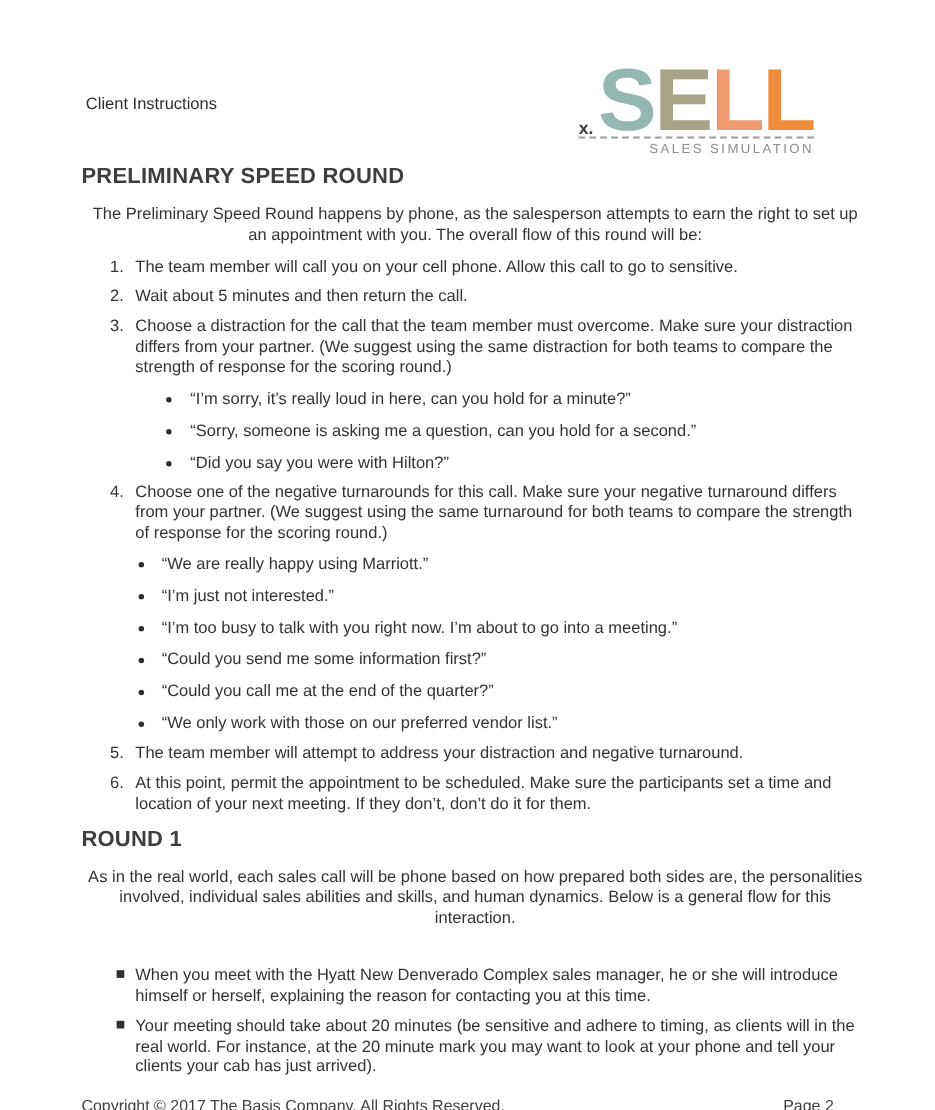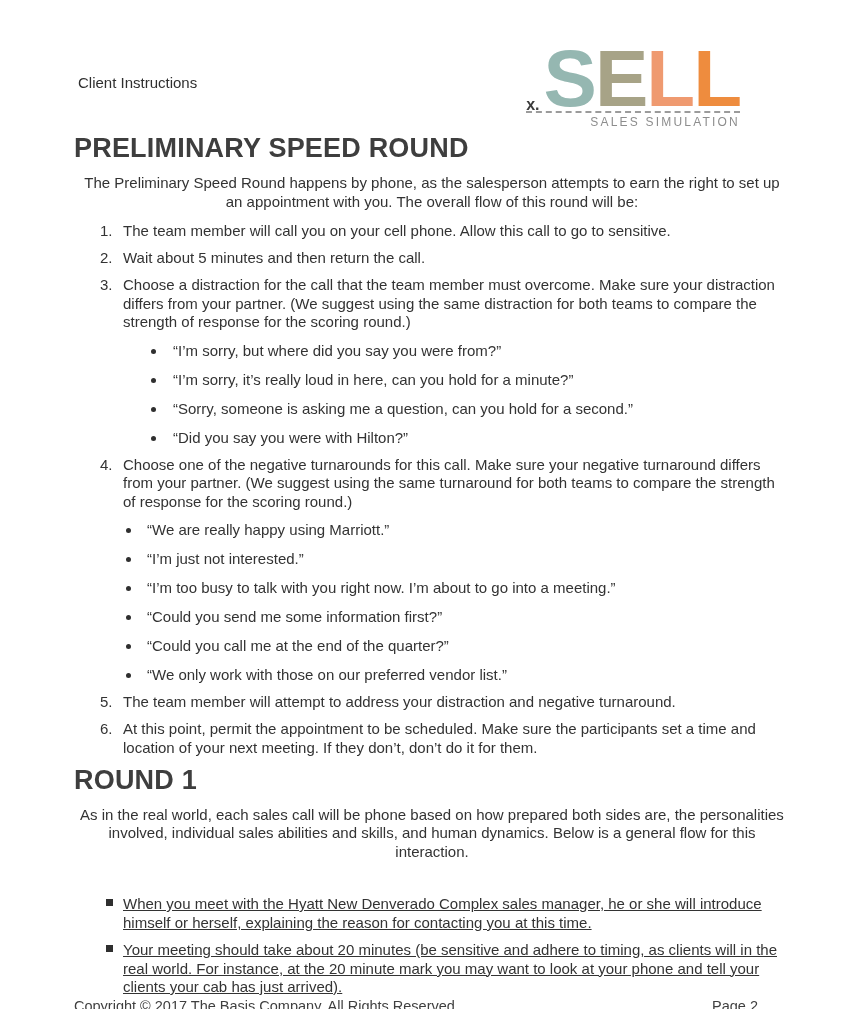--- a/index.html
+++ b/index.html
@@ -7,33 +7,33 @@
   .page {
     position:relative;
     width:850px; height:1009px;
     background:#ffffff;
     overflow:hidden;
     font-family:"Liberation Sans", sans-serif;
     color:#333333;
     font-size:15px;
     line-height:18.5px;
   }
-  .content { padding:0 60px 0 74px; }
+  .content { padding:12px 60px 0 74px; }
 
   
   .header { position:relative; height:126px; }
   .doc-label { position:absolute; left:4px; top:74px; font-size:15px; color:#2f2f2f; }
 
   .logo { position:absolute; top:50px; right:50px; }
   .logo-row { display:flex; align-items:flex-end; border-bottom:2.5px dashed #9b9b9b; }
   .logo-x { font-weight:bold; font-size:16px; color:#3c3c3c; line-height:13px; margin-right:4px; }
   .logo-letter { font-size:80px; font-weight:bold; line-height:58px; letter-spacing:-2px; display:inline-block; }
   .logo-sub { text-align:right; font-size:12px; color:#8d8d8d; letter-spacing:2.2px; margin-top:1px; line-height:17px; }
 
-  h1.sec-title { font-size:27px; line-height:28px; font-weight:bold; color:#3e3e3e; margin:8px 0 10px 0; letter-spacing:0.2px; }
+  h1.sec-title { font-size:20px; line-height:28px; font-weight:bold; color:#3e3e3e; margin:8px 0 10px 0; letter-spacing:0.2px; }
   h1.sec-title2 { margin-top:2px; }
   p.intro { margin:12px 0 11px 0;text-align:center; }
 
   
   .steps { margin:0; }
   .step { display:flex; margin-bottom:8.5px; }
   .step-num { flex:0 0 23px; margin-left:26px; }
   .step-body { flex:1; }
 
   
@@ -41,21 +41,21 @@
   .brow { display:flex; margin-bottom:10.5px; }
   .brow:last-child { margin-bottom:0; }
   .dot { flex:0 0 5px; height:5px; border-radius:50%; background:#2f2f2f; margin-top:7px; }
   .blist-a .brow { margin-left:28px; }
   .blist-a .dot { margin-right:17px; }
   .blist-b .brow { margin-left:3px; }
   .blist-b .dot { margin-right:16px; }
 
   
   .sq-list { margin-top:34px; }
-  .sq-row { display:flex; margin-bottom:9px;text-decoration:underline; }
+  .sq-row { display:flex; margin-bottom:9px; }
   .sq-marker { flex:0 0 7px; height:7px; background:#2f2f2f; margin:4px 10px 0 32px; }
 
   
   .footer {
     position:absolute; top:997px; left:74px; right:92px;
     display:flex; justify-content:space-between;
     font-size:14.5px; color:#3f3f3f;
   }
 </style>
 </head>
@@ -84,24 +84,20 @@
           <span class="step-num">1.</span>
           <div class="step-body"><span class="step-text">The team member will call you on your cell phone. Allow this call to go to sensitive.</span></div>
         </div>
         <div class="step">
           <span class="step-num">2.</span>
           <div class="step-body"><span class="step-text">Wait about 5 minutes and then return the call.</span></div>
         </div>
         <div class="step">
           <span class="step-num">3.</span>
           <div class="step-body"><span class="step-text">Choose a distraction for the call that the team member must overcome. Make sure your distraction differs from your partner. (We suggest using the same distraction for both teams to compare the strength of response for the scoring round.)</span><div class="blist blist-a">
-              <div class="brow">
-                <span class="dot"></span>
-                <span class="btxt">“I’m sorry, but where did you say you were from?”</span>
-              </div>
               <div class="brow">
                 <span class="dot"></span>
                 <span class="btxt">“I’m sorry, it’s really loud in here, can you hold for a minute?”</span>
               </div>
               <div class="brow">
                 <span class="dot"></span>
                 <span class="btxt">“Sorry, someone is asking me a question, can you hold for a second.”</span>
               </div>
               <div class="brow">
                 <span class="dot"></span>

